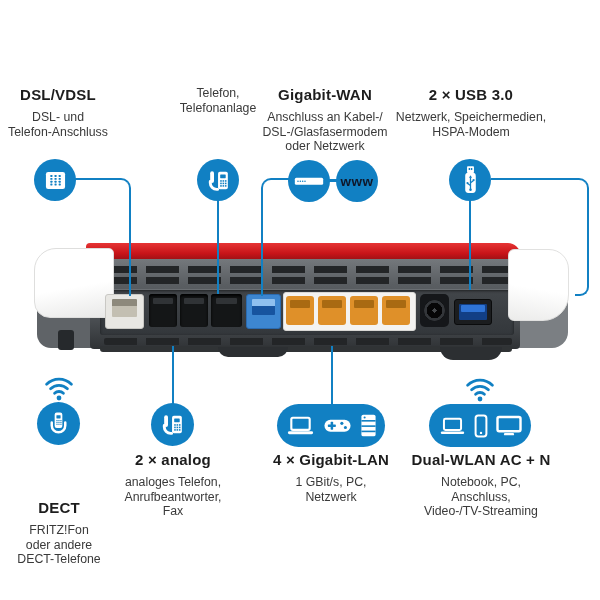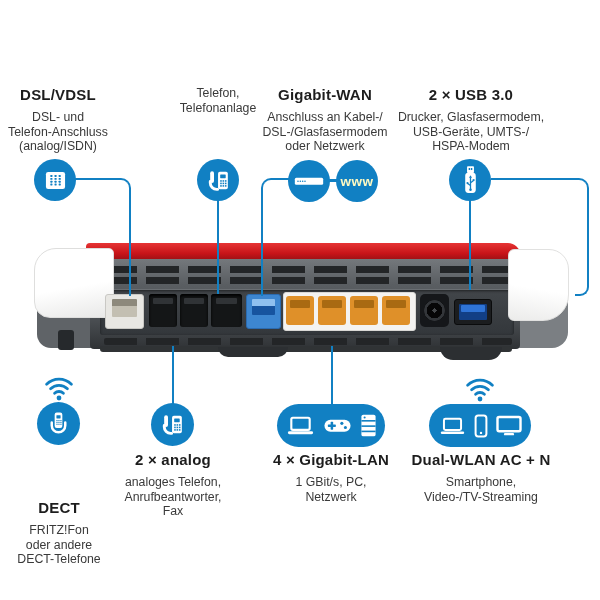--- a/index.html
+++ b/index.html
@@ -9,21 +9,21 @@
   }
   
   .col{position:absolute;text-align:center;color:#303030;}
   .col .ttl{font-size:15px;font-weight:bold;color:#1d1d1d;margin-bottom:7px;letter-spacing:.2px;}
   .col .ln{font-size:12.3px;line-height:14.6px;color:#3a3a3a;}
   
   .circ{position:absolute;width:42px;height:42px;border-radius:50%;background:#1180c3;
         display:flex;align-items:center;justify-content:center;z-index:11;}
   .pill{position:absolute;height:43px;border-radius:22px;background:#1180c3;
         display:flex;align-items:center;justify-content:center;gap:8px;z-index:11;}
-  .wwwtxt{color:#fef9c3;font-weight:bold;font-size:13.5px;letter-spacing:.5px;text-align:center;}
+  .wwwtxt{color:#0f172a;font-weight:bold;font-size:13.5px;letter-spacing:.5px;text-align:center;}
   .lineV{position:absolute;width:2.5px;background:#1180c3;z-index:10;}
   .lineH{position:absolute;height:2.5px;background:#1180c3;z-index:10;}
   .elbowTR{position:absolute;border-top:2.5px solid #1180c3;border-right:2.5px solid #1180c3;
            border-top-right-radius:10px;z-index:10;}
   .elbowTL{position:absolute;border-top:2.5px solid #1180c3;border-left:2.5px solid #1180c3;
            border-top-left-radius:10px;z-index:10;}
   .elbowBR{position:absolute;border-bottom:2.5px solid #1180c3;border-right:2.5px solid #1180c3;
            border-bottom-right-radius:9px;z-index:10;}
   .wifi{position:absolute;z-index:11;}
   
@@ -66,37 +66,35 @@
 </style>
 </head>
 <body>
 
 <div id="stage">
 
   <div class="col" style="left:2px;top:86px;width:112px;">
     <div class="ttl">DSL/VDSL</div>
     <div class="ln">DSL- und</div>
     <div class="ln">Telefon-Anschluss</div>
-    <div class="ln">(analog/ISDN)</div>
   </div>
   <div class="col" style="left:158px;top:86px;width:120px;">
     <div class="ln">Telefon,</div>
     <div class="ln">Telefonanlage</div>
     <div class="ln"></div>
   </div>
   <div class="col" style="left:246px;top:86px;width:158px;">
     <div class="ttl">Gigabit-WAN</div>
     <div class="ln">Anschluss an Kabel-/</div>
     <div class="ln">DSL-/Glasfasermodem</div>
     <div class="ln">oder Netzwerk</div>
   </div>
   <div class="col" style="left:385px;top:86px;width:172px;">
     <div class="ttl">2 × USB 3.0</div>
-    <div class="ln">Drucker, Glasfasermodem,</div>
-    <div class="ln">USB-Geräte, UMTS-/</div>
+    <div class="ln">Netzwerk, Speichermedien,</div>
     <div class="ln">HSPA-Modem</div>
   </div>
 
   <div class="circ" style="left:34px;top:159px;">
     <svg width="27" height="27" viewBox="0 0 24 24">
       <rect x="3.5" y="4.5" width="17" height="15" rx="2" fill="#fff"></rect>
       <g fill="#1180c3">
         <rect x="7.4" y="7.2" width="1.9" height="1.7" rx="0.4"></rect>
           <rect x="11.1" y="7.2" width="1.9" height="1.7" rx="0.4"></rect>
           <rect x="14.8" y="7.2" width="1.9" height="1.7" rx="0.4"></rect>
@@ -326,17 +324,18 @@
     <div class="ln">Anrufbeantworter,</div>
     <div class="ln">Fax</div>
   </div>
   <div class="col" style="left:258px;top:451px;width:146px;">
     <div class="ttl">4 × Gigabit-LAN</div>
     <div class="ln">1 GBit/s, PC,</div>
     <div class="ln">Netzwerk</div>
   </div>
   <div class="col" style="left:392px;top:451px;width:178px;">
     <div class="ttl">Dual-WLAN AC + N</div>
-    <div class="ln">Smartphone,</div>
+    <div class="ln">Notebook, PC,</div>
+    <div class="ln">Anschluss,</div>
     <div class="ln">Video-/TV-Streaming</div>
   </div>
 
 </div>
 
 </body></html>

